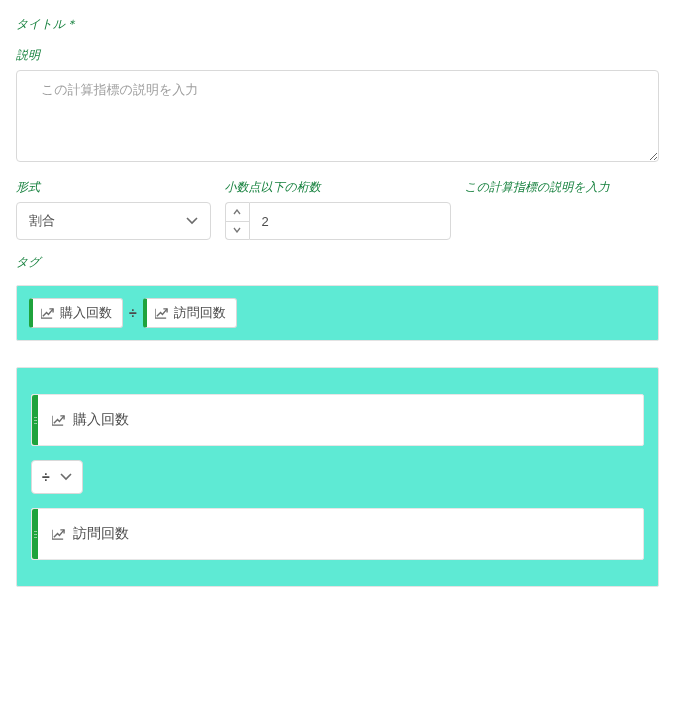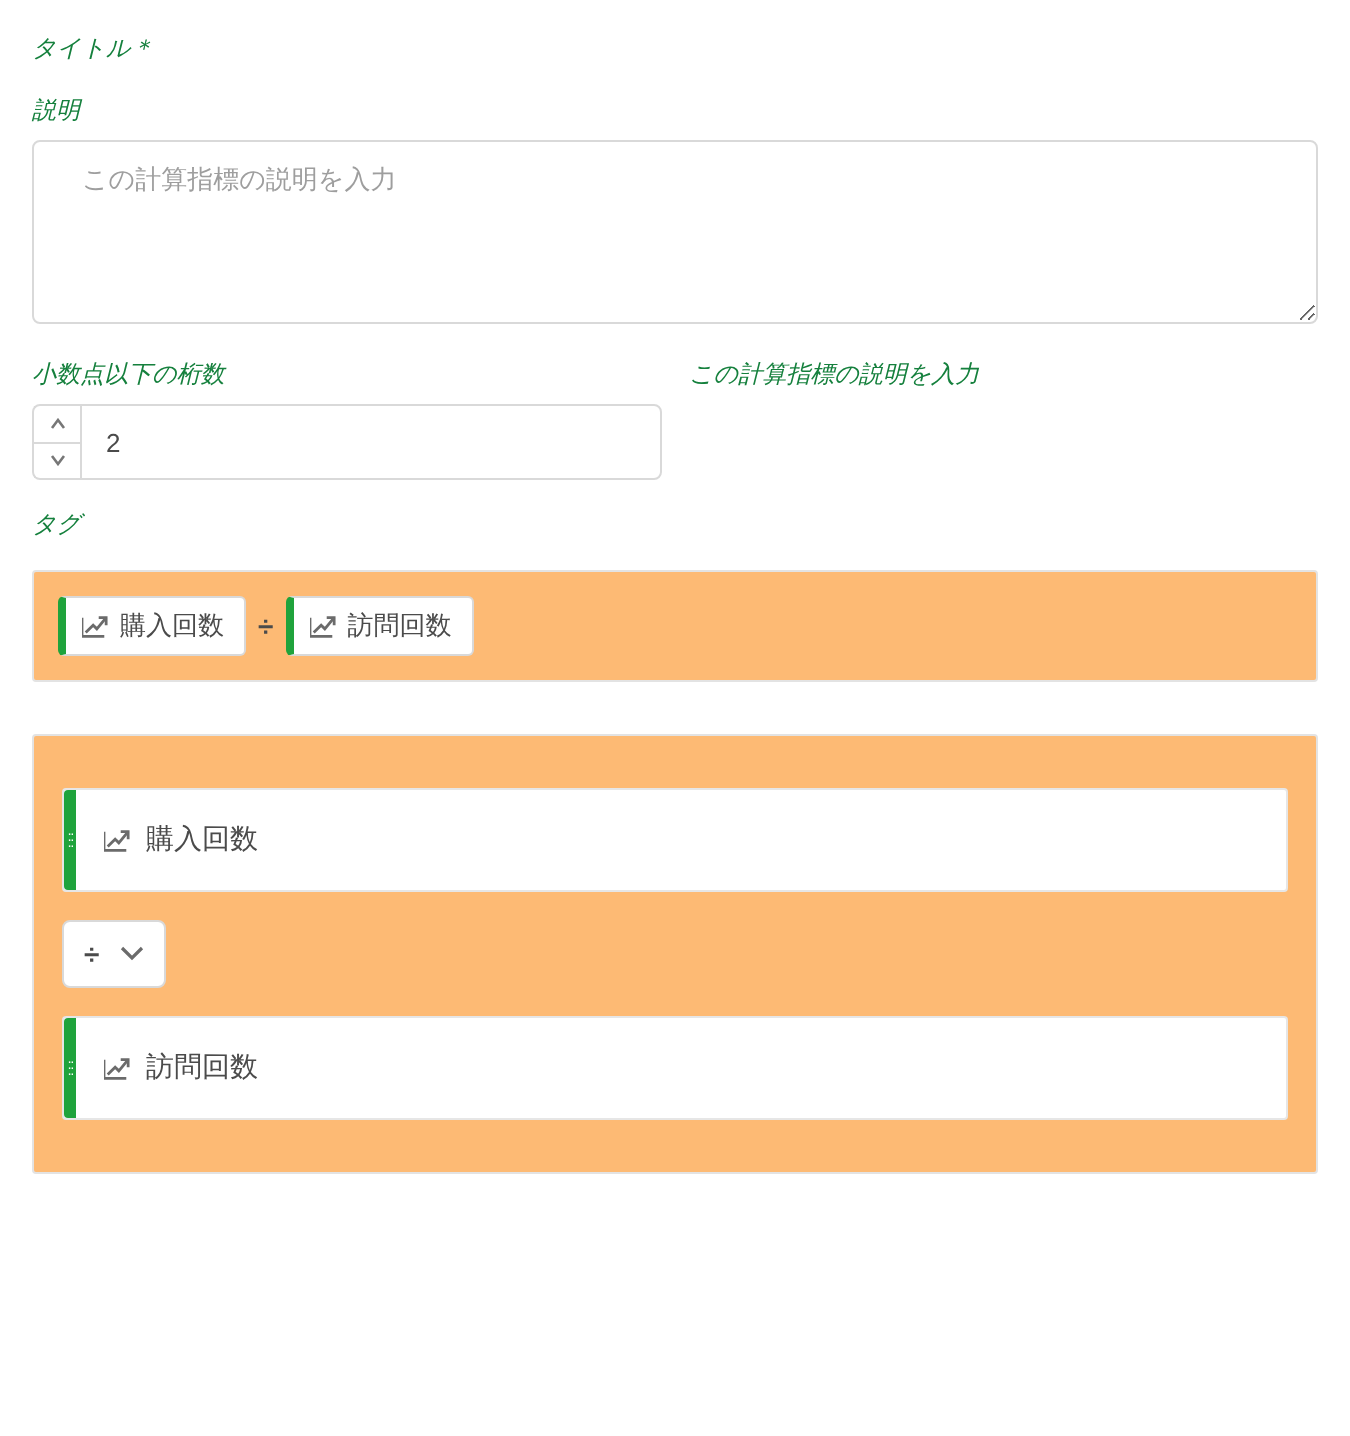--- a/index.html
+++ b/index.html
@@ -88,21 +88,21 @@
     border-radius: 0 4px 4px 0;
     padding: 9px 12px;
     font-size: 13px;
     color: #4b4b4b;
     background: #fff;
     height: 38px;
     font-family: inherit;
   }
   .summary-box, .definition-box {
     border: 1px solid #e3e3e3;
-    background: #fdba74;
+    background: #5eead4;
     border-radius: 2px;
     padding: 12px;
   }
   .chip {
     display: inline-flex;
     align-items: center;
     background: #fff;
     border: 1px solid #d9d9d9;
     border-left: 4px solid #1fa33c;
     border-radius: 3px;
@@ -179,20 +179,29 @@
 <div class="field-group">
   <label class="label">タイトル＊</label>
 </div>
 
 <div class="field-group">
   <label class="label">説明</label>
   <textarea class="textarea" placeholder="この計算指標の説明を入力" style=""></textarea>
 </div>
 
 <div class="row field-group">
+  <div class="col">
+    <label class="label">形式</label>
+    <div class="select">
+      <span>割合</span>
+      <svg class="chevron" viewBox="0 0 12 12">
+          <use href="#chevron-down"></use>
+        </svg>
+    </div>
+  </div>
   <div class="col">
     <label class="label">小数点以下の桁数</label>
     <div class="stepper-wrap">
       <div class="stepper-btns">
         <div class="stepper-btn">
           <svg width="8" height="6" viewBox="0 0 8 6">
               <polyline points="1,5 4,1 7,5" fill="none" stroke="#777" stroke-width="1.3"></polyline>
             </svg>
         </div>
         <div class="stepper-btn">

